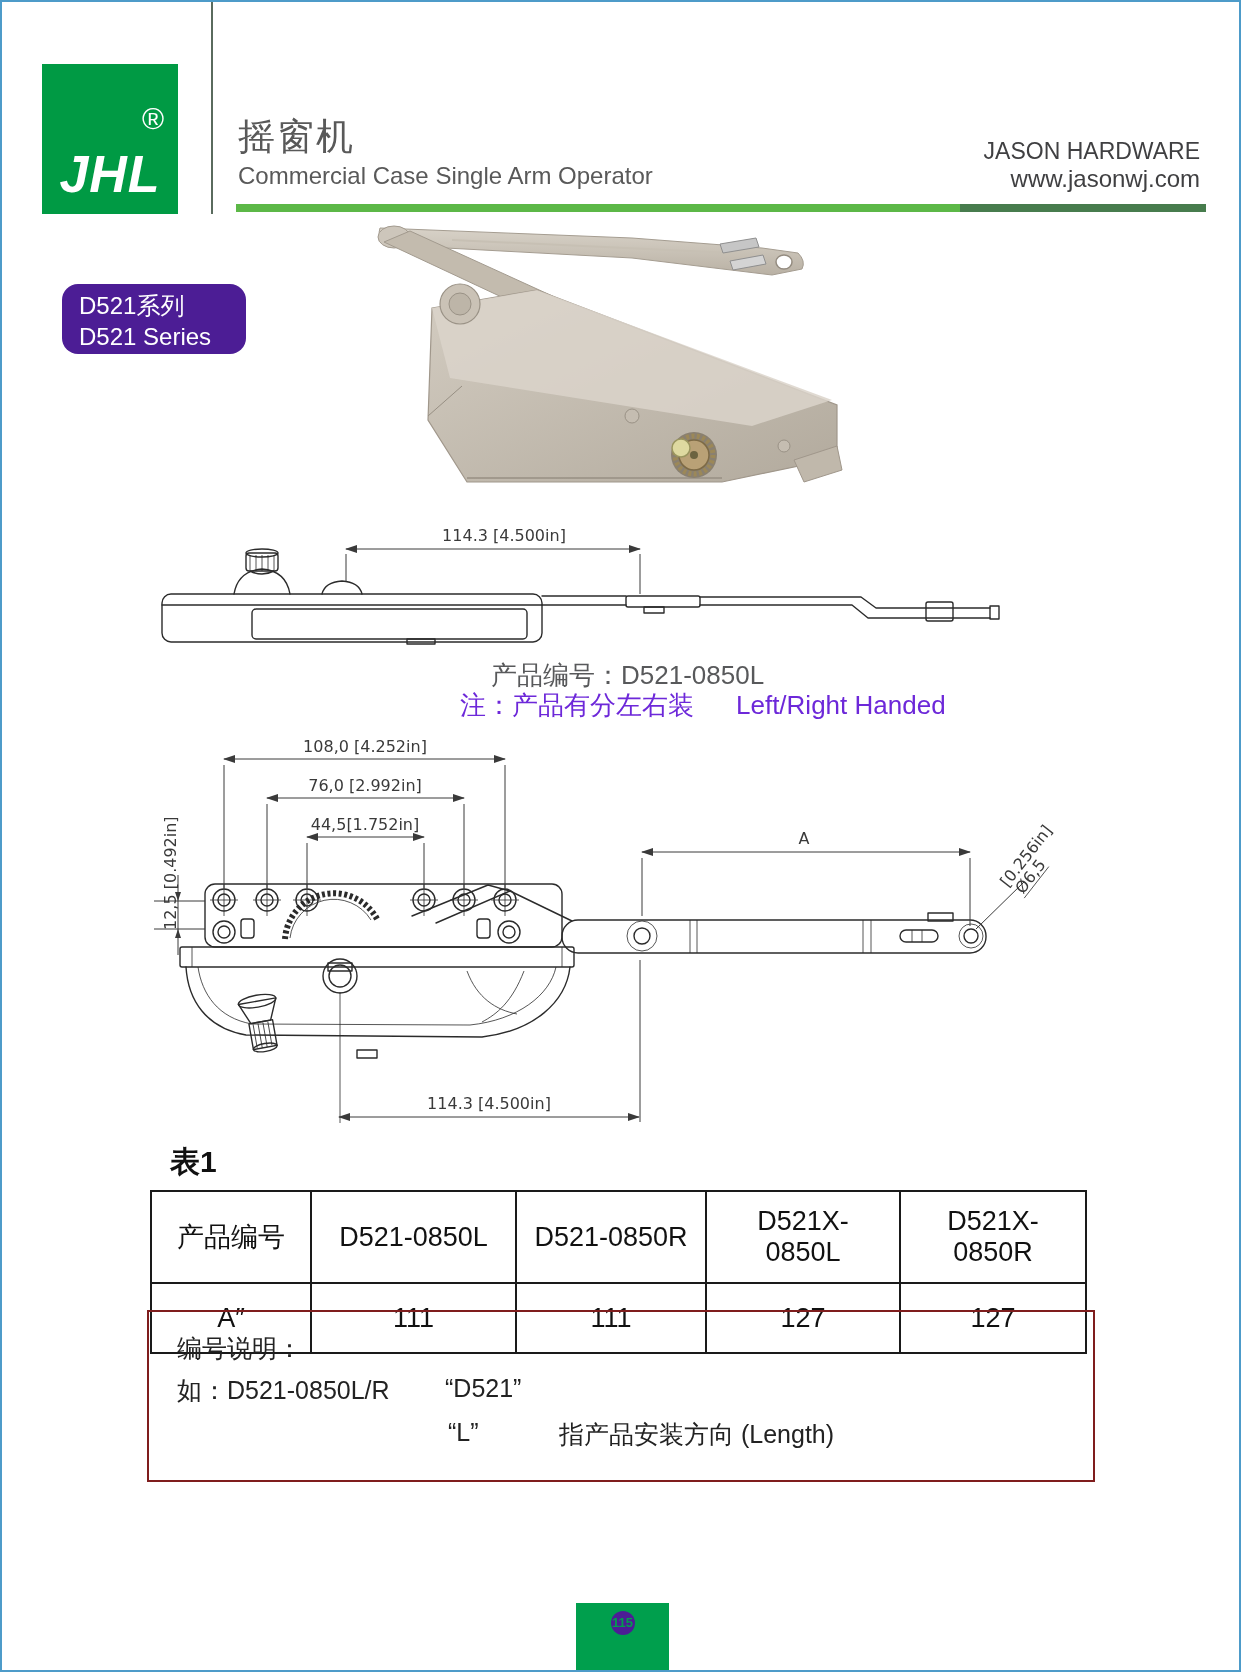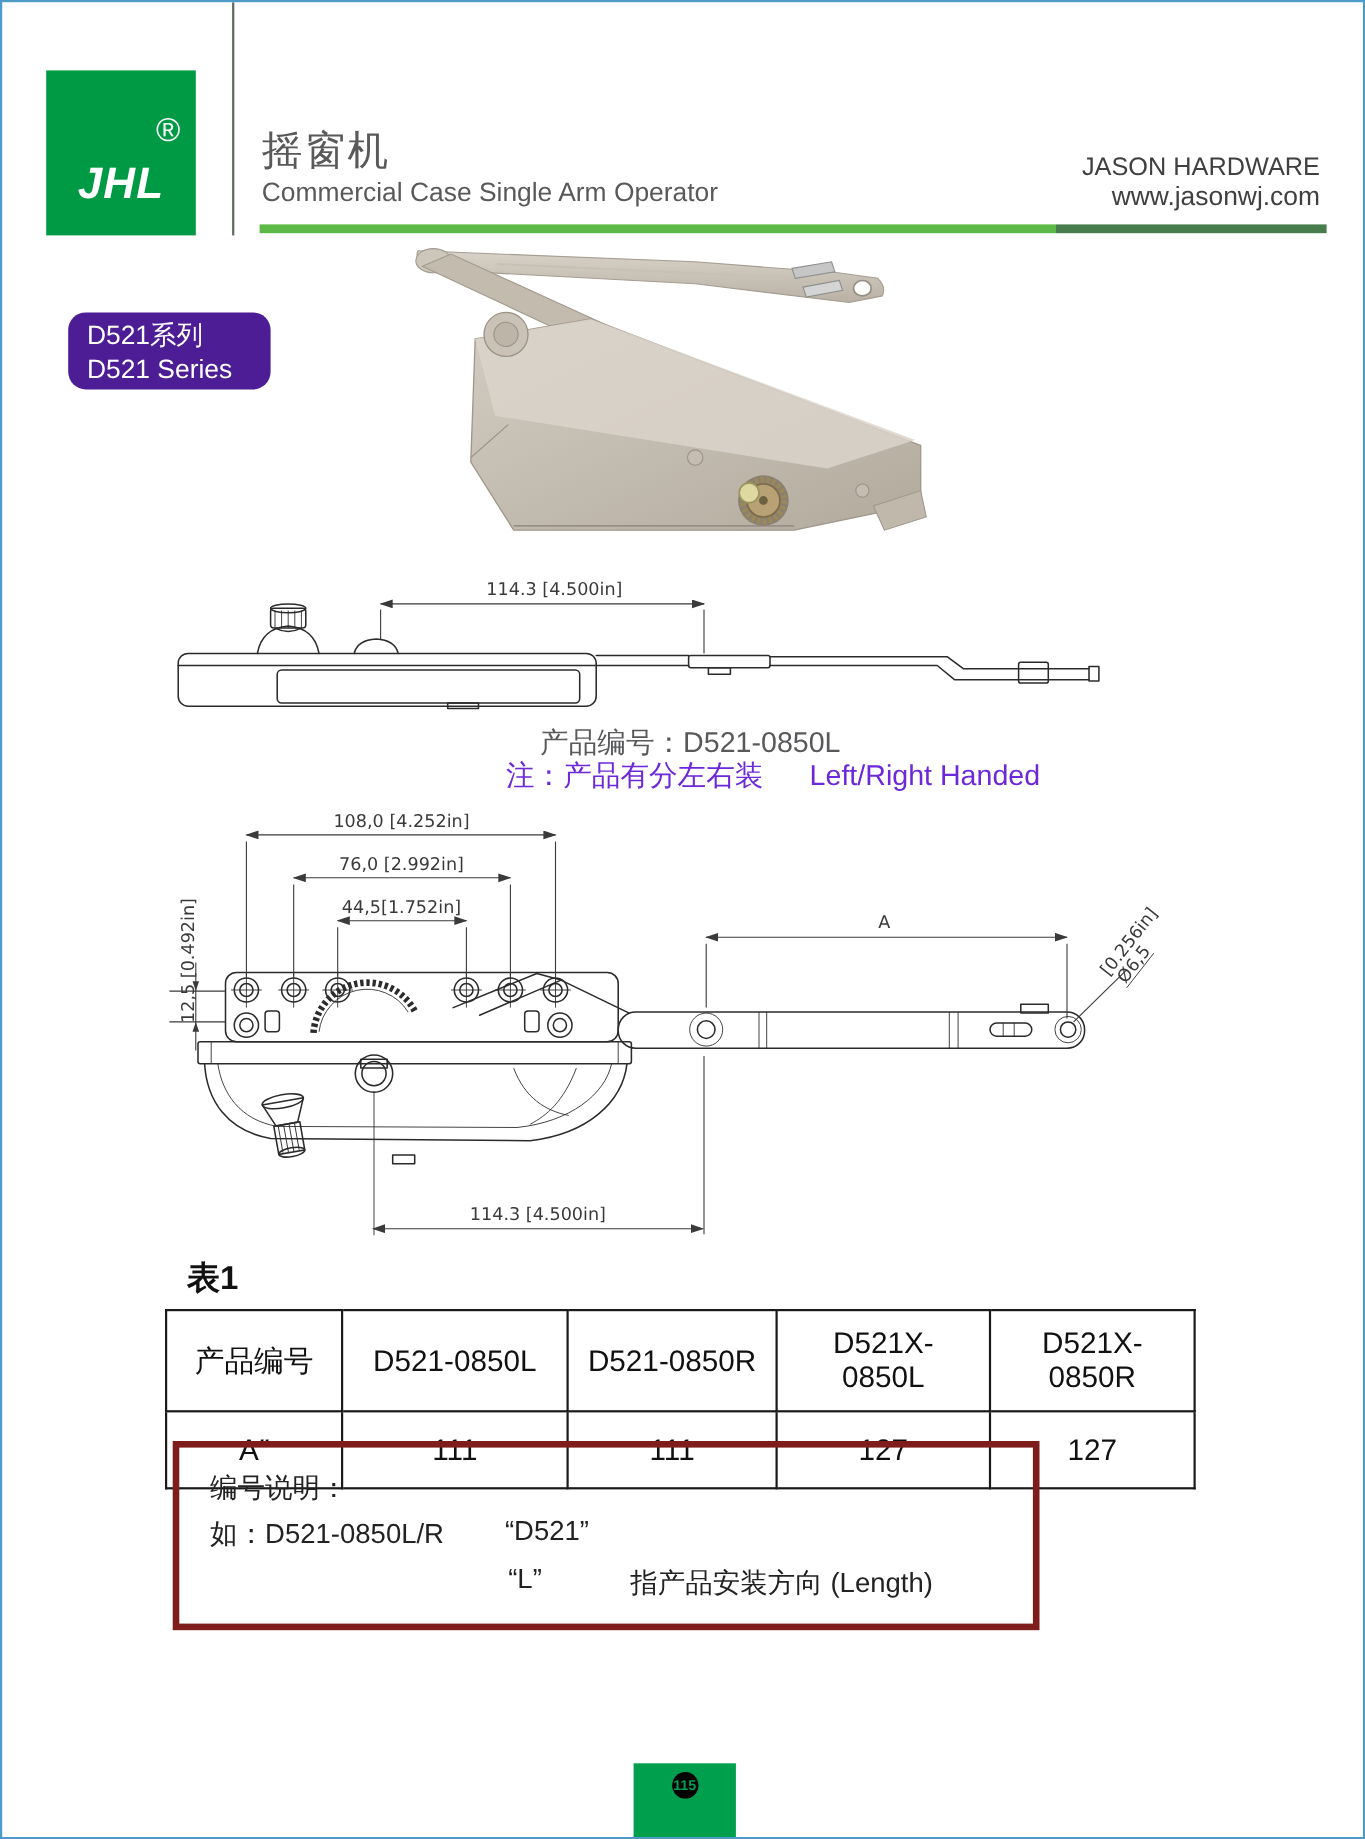--- a/index.html
+++ b/index.html
@@ -4,22 +4,22 @@
 <style>
   html,body{margin:0;padding:0;background:#ffffff;}
   .page{
     position:relative;width:1241px;height:1672px;background:#ffffff;
     border:2px solid #4D9BC9;box-sizing:border-box;overflow:hidden;
     font-family:"Liberation Sans","DejaVu Sans",sans-serif;color:#333;
   }
   .abs{position:absolute;}
   
   .logo{left:40px;top:62px;width:136px;height:150px;background:#009A44;}
-  .logo-text{position:absolute;left:10px;bottom:24px;width:116px;text-align:center;
-    color:#fff;font-size:40px;font-weight:bold;font-style:italic;letter-spacing:1px;}
+  .logo-text{position:absolute;left:10px;bottom:10px;width:116px;text-align:center;
+    color:#fff;font-size:52px;font-weight:bold;font-style:italic;letter-spacing:1px;}
   .logo-r{position:absolute;right:14px;top:38px;color:#fff;font-size:30px;font-weight:normal;}
   .vline{left:209px;top:0;width:2px;height:212px;background:#5A6B5E;}
   .title-cn{left:236px;top:110px;font-size:37px;color:#595959;font-weight:500;letter-spacing:2px;}
   .title-en{left:236px;top:160px;font-size:24px;color:#595959;}
   .hbar-light{left:234px;top:202px;width:724px;height:8px;background:#5CB847;}
   .hbar-dark{left:958px;top:202px;width:246px;height:8px;background:#477C4D;}
   .company{right:39px;top:136px;font-size:23px;color:#404042;text-align:right;}
   .website{right:39px;top:163px;font-size:24px;color:#404042;text-align:right;}
   
   .badge{left:60px;top:282px;width:184px;height:70px;background:#4c1d95;border-radius:16px;
@@ -29,32 +29,32 @@
   .cap2{left:458px;top:686px;font-size:26px;color:#6d28d9;}
   .cap2 .en{margin-left:42px;}
   
   .tbl-caption{left:168px;top:1140px;font-size:30px;font-weight:bold;color:#111;}
   table.spec{position:absolute;left:148px;top:1188px;border-collapse:collapse;table-layout:fixed;}
   table.spec td,table.spec th{border:2px solid #1a1a1a;text-align:center;vertical-align:middle;
     font-size:27px;color:#111;font-weight:500;padding:14px;}
   table.spec tr.hd td{height:38px;}
   table.spec tr.dt td{height:40px;}
   
-  .notes{left:155px;top:1308px;width:788px;height:172px;border:6px solid #7f1d1d;box-sizing:border-box;}
+  .notes{left:145px;top:1308px;width:948px;height:172px;border:2px solid #7f1d1d;box-sizing:border-box;}
   .notes span{position:absolute;font-size:25px;color:#222;white-space:nowrap;}
   .n-title{left:28px;top:20px;}
   .n-example{left:28px;top:62px;}
   .n-code1{left:296px;top:62px;}
   .n-desc1{left:408px;top:62px;}
   .n-code2{left:299px;top:106px;}
   .n-desc2{left:410px;top:106px;}
   
   .footer-block{left:574px;top:1601px;width:93px;height:71px;background:#009F4D;}
   .page-circle{position:absolute;left:50%;top:8px;transform:translateX(-50%);
-    width:24px;height:24px;border-radius:50%;background:#000000;text-align:center;}
+    width:24px;height:24px;border-radius:50%;background:#4c1d95;text-align:center;}
   .page-circle span{font-size:13px;line-height:24px;font-weight:bold;color:#009F4D;}
   
   svg{position:absolute;overflow:visible;}
   svg text{font-family:"DejaVu Sans","Liberation Sans",sans-serif;font-size:16px;fill:#3a3a3a;}
   .ln{stroke:#2b2b2b;fill:none;stroke-width:1.4;stroke-linejoin:round;stroke-linecap:round;}
   .ln2{stroke:#2b2b2b;fill:none;stroke-width:.8;}
   .dim{stroke:#3a3a3a;fill:none;stroke-width:1;}
 </style>
 </head>
 <body>

